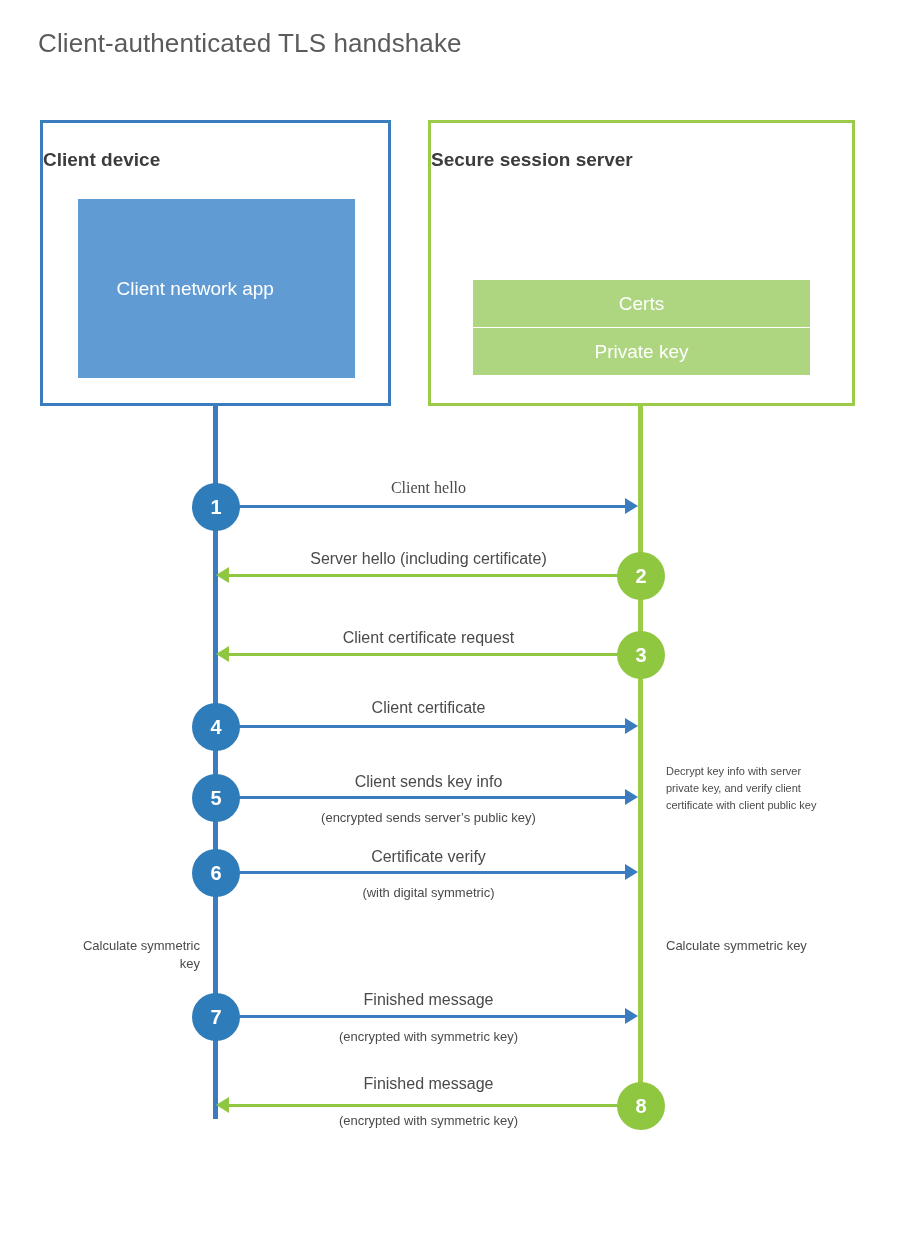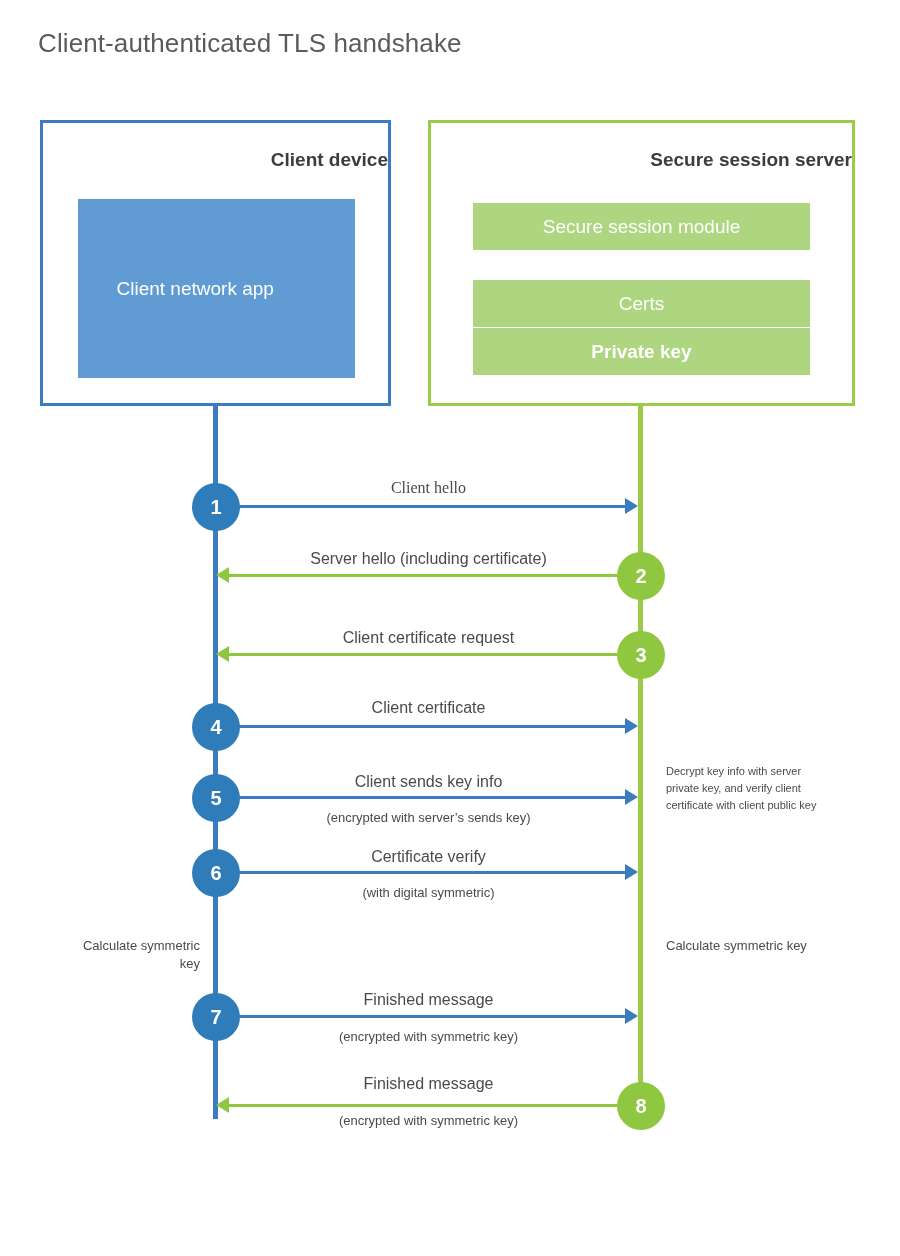--- a/index.html
+++ b/index.html
@@ -44,23 +44,23 @@
   #server-box {
     left: 428px;
     top: 120px;
     width: 427px;
     height: 286px;
     border: 3px solid #9ccb4a;
   }
   .actor-title {
     position: absolute;
     left: 0;
-    right: 0;
+    right: 12px;
     top: 26px;
-    text-align: right;
+    text-align: left;
     font-size: 19px;
     font-weight: bold;
     color: #3c3c3c;
   }
 
   
   #client-app-block {
     position: absolute;
     left: 35px;
     top: 76px;
@@ -90,21 +90,21 @@
     align-items: center;
     justify-content: center;
   }
   .server-bar span {
     color: #ffffff;
     font-size: 19px;
     text-align: center;
   }
   #server-bar-0 { top: 80px; }
   #server-bar-1 { top: 157px; }
-  #server-bar-2 { top: 205px; font-weight: bold; }
+  #server-bar-2 { top: 205px; }
 
   
   .lifeline {
     position: absolute;
     width: 5px;
   }
   #client-lifeline {
     left: 213px;
     top: 403px;
     height: 716px;
@@ -204,23 +204,20 @@
 
 <div class="actor-box" id="client-box">
   <div class="actor-title">Client device</div>
   <div id="client-app-block">
     <div id="client-app-label">Client network app</div>
   </div>
 </div>
 
 <div class="actor-box" id="server-box">
   <div class="actor-title">Secure session server</div>
-  <div class="server-bar" id="server-bar-0">
-    <span>Secure session module</span>
-  </div>
   <div class="server-bar" id="server-bar-1">
     <span>Certs</span>
   </div>
   <div class="server-bar" id="server-bar-2">
     <span>Private key</span>
   </div>
 </div>
 
 <div class="lifeline" id="client-lifeline"></div>
 <div class="lifeline" id="server-lifeline"></div>
@@ -249,21 +246,21 @@
 <div class="msg-label" style="left:216px; top:699px; width:425px;">Client certificate</div>
 <div class="arrow-line blue" style="left:216px; top:725px; width:411px;"></div>
 <div class="arrow-head right blue" style="left:625px; top:718px;"></div>
 <div class="step-circle client" style="top:703px;">
   <span>4</span>
 </div>
 
 <div class="msg-label" style="left:216px; top:773px; width:425px;">Client sends key info</div>
 <div class="arrow-line blue" style="left:216px; top:796px; width:411px;"></div>
 <div class="arrow-head right blue" style="left:625px; top:789px;"></div>
-<div class="msg-sub" style="left:216px; top:810px; width:425px;">(encrypted with server’s sends key)</div>
+<div class="msg-sub" style="left:216px; top:810px; width:425px;">(encrypted sends server’s public key)</div>
 <div class="step-circle client" style="top:774px;">
   <span>5</span>
 </div>
 
 <div class="msg-label" style="left:216px; top:848px; width:425px;">Certificate verify</div>
 <div class="arrow-line blue" style="left:216px; top:871px; width:411px;"></div>
 <div class="arrow-head right blue" style="left:625px; top:864px;"></div>
 <div class="msg-sub" style="left:216px; top:885px; width:425px;">(with digital symmetric)</div>
 <div class="step-circle client" style="top:849px;">
   <span>6</span>

